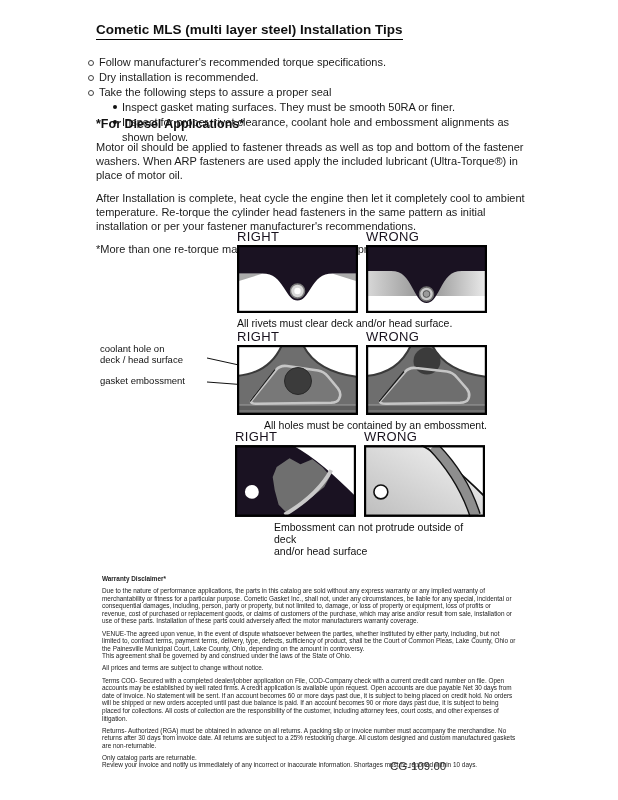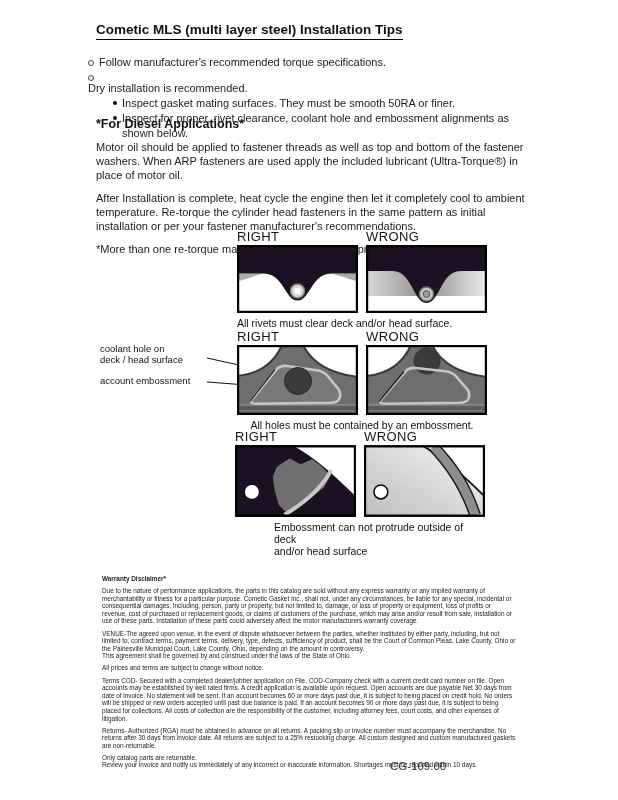--- a/index.html
+++ b/index.html
@@ -22,21 +22,21 @@
   .diesel-heading{font-size:12.5px;font-weight:bold;color:#111;}
   .para{font-size:11px;line-height:14px;margin:9px 0 0 0;color:#1b1b1b;}
 
   
   .figure{position:absolute;width:250px;}
   .fig-labels{display:flex;gap:8px;}
   .fig-label{width:121px;text-align:left;font-size:13px;color:#17111d;letter-spacing:0.4px;}
   .fig-boxes{display:flex;gap:8px;margin-top:1px;}
   .fig-box{display:block;}
   .fig-caption{font-size:10.5px;margin-top:4px;color:#111;}
-  .centered{text-align:center;}
+  .centered{text-align:right;}
   .pre{white-space:pre-line;margin-left:39px;}
 
   .annot{position:absolute;font-size:9.5px;line-height:10.5px;color:#111;}
   .annot-gap{margin-top:11px;}
 
   
   .warranty{position:absolute;font-size:6.4px;line-height:7.6px;color:#222;}
   .w-head{font-weight:bold;margin:0 0 4px 0;}
   .warranty p{margin:0 0 4.5px 0;}
 
@@ -49,23 +49,27 @@
 
   <div class="abs" style="left:96px;top:22px;width:436px;">
     <div class="title">
       <span class="title-inner">Cometic MLS (multi layer steel) Installation Tips</span>
     </div>
     <div class="bullets">
       <div class="bullet-row" style="margin-left:-8px;">
         <span class="marker-o"></span>
         <span>Follow manufacturer's recommended torque specifications.</span>
       </div>
-      <div class="bullet-row" style="margin-left:-8px;flex-direction:column;">
+      <div class="bullet-row" style="margin-left:-8px;">
         <span class="marker-o"></span>
         <span>Dry installation is recommended.</span>
+      </div>
+      <div class="bullet-row" style="margin-left:-8px;">
+        <span class="marker-o"></span>
+        <span>Take the following steps to assure a proper seal</span>
       </div>
       <div class="bullet-row sub">
         <span class="marker-dot"></span>
         <span>Inspect gasket mating surfaces.  They must be smooth 50RA or finer.</span>
       </div>
       <div class="bullet-row sub">
         <span class="marker-dot"></span>
         <span>Inspect for proper, rivet clearance, coolant hole and embossment alignments as shown below.</span>
       </div>
     </div>
@@ -108,21 +112,21 @@
         <circle cx="60.5" cy="49" r="3.4" fill="#9a9a9a" stroke="#555555" stroke-width="1"></circle>
         <rect x="1" y="1" width="119" height="66" fill="none" stroke="#000000" stroke-width="2.4"></rect>
       </svg>
     </div>
     <div class="fig-caption">All rivets must clear deck and/or head surface.</div>
   </div>
 
   <div class="annot" style="left:100px;top:344px;width:106px;">
     <div>coolant hole on</div>
     <div>deck / head surface</div>
-    <div class="annot-gap">account embossment</div>
+    <div class="annot-gap">gasket embossment</div>
   </div>
   <svg class="abs" style="left:206px;top:350px;" width="95" height="45" viewBox="0 0 95 45">
     <line x1="1" y1="8" x2="92" y2="28" stroke="#111111" stroke-width="1"></line>
     <line x1="1" y1="32" x2="54" y2="36" stroke="#111111" stroke-width="1"></line>
   </svg>
 
   <div class="figure" style="left:237px;top:329px;">
     <div class="fig-labels">
       <div class="fig-label">RIGHT</div>
       <div class="fig-label">WRONG</div>

